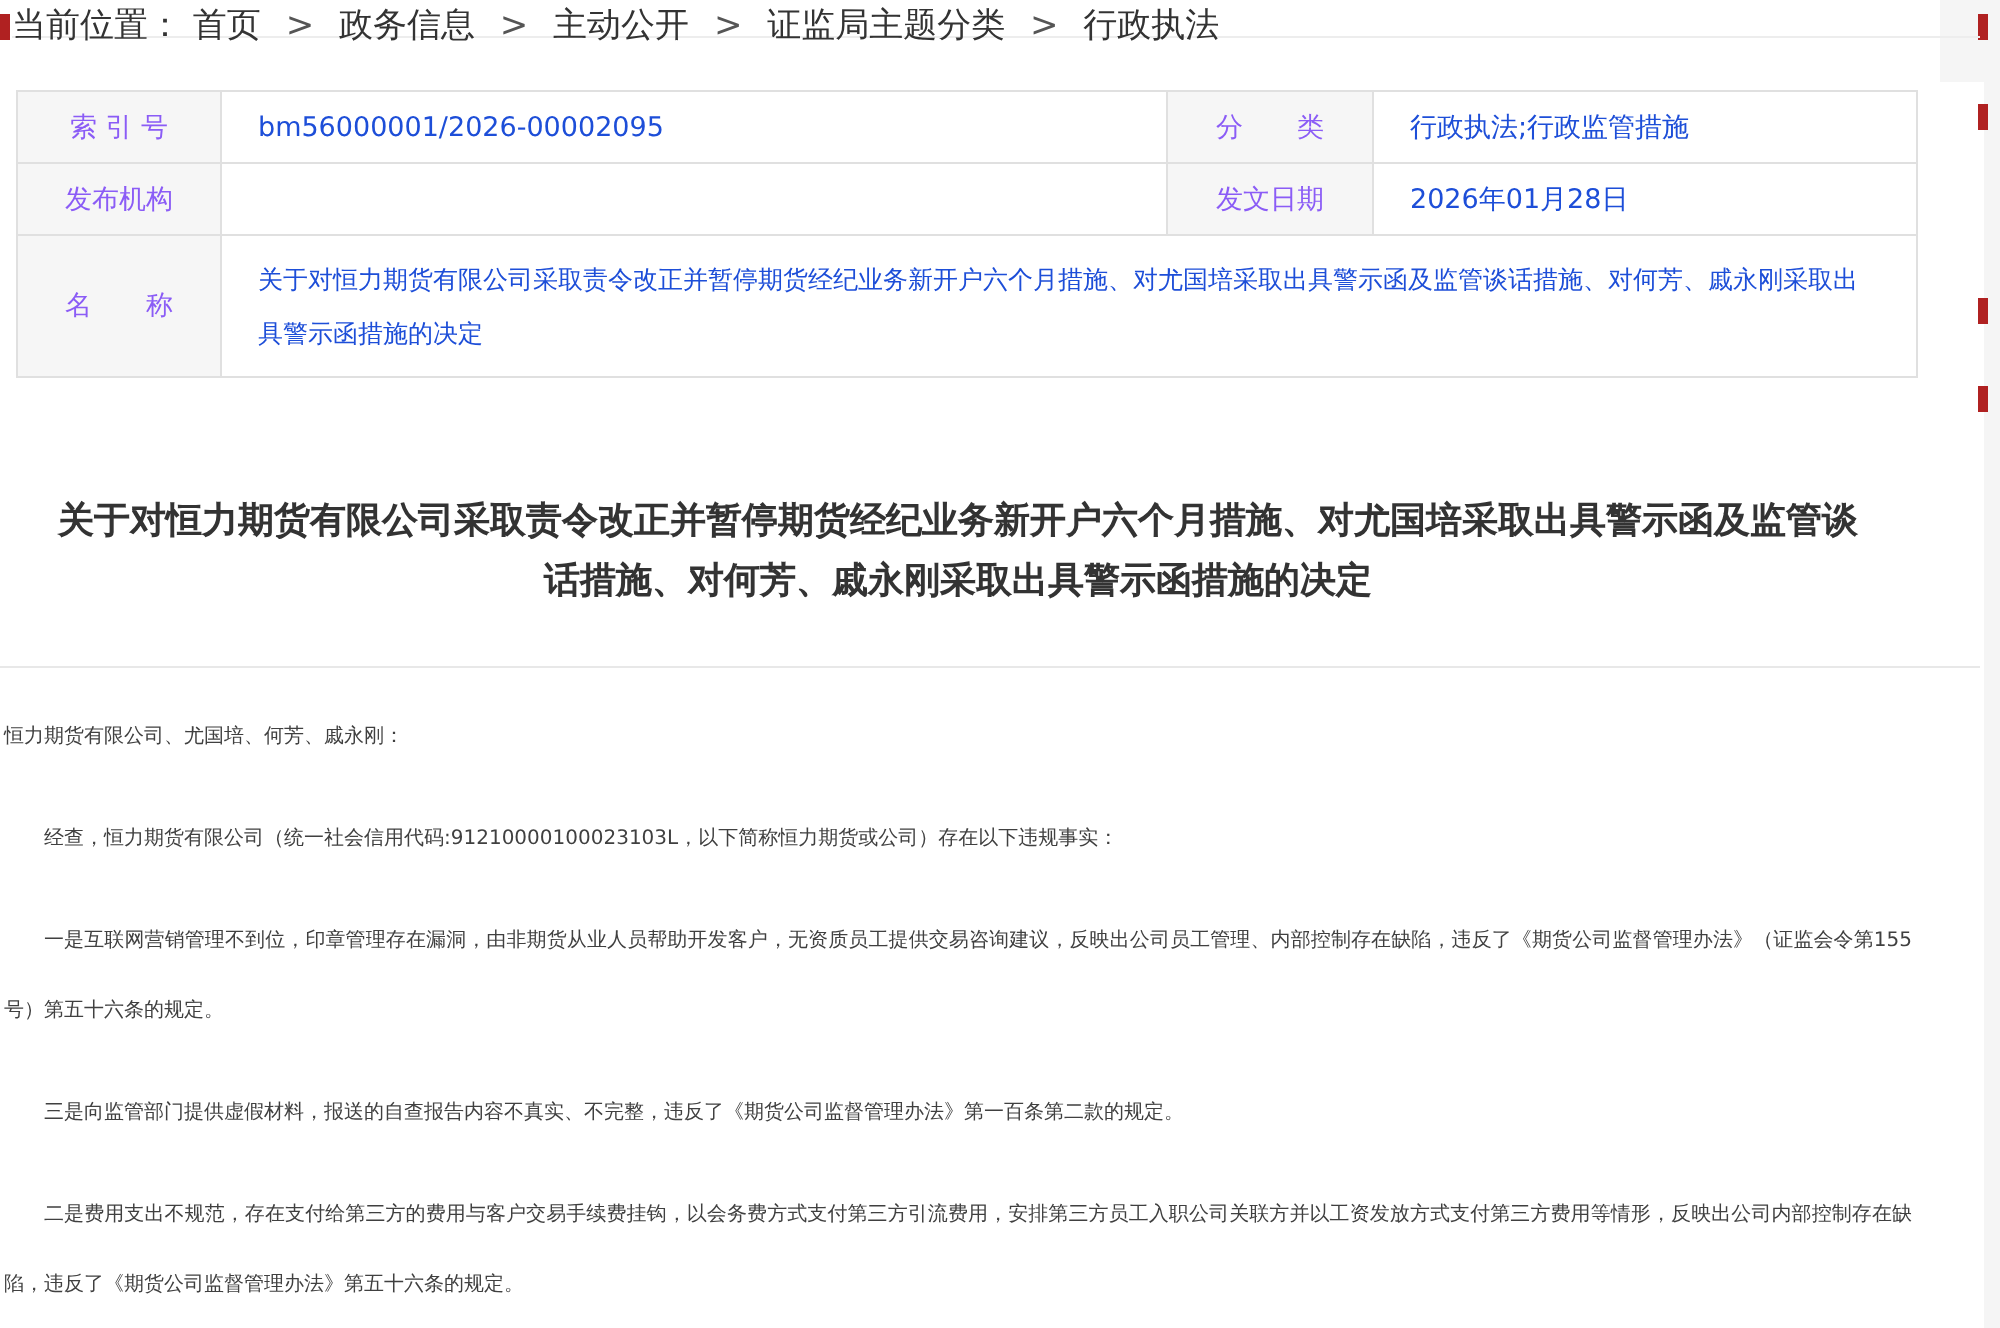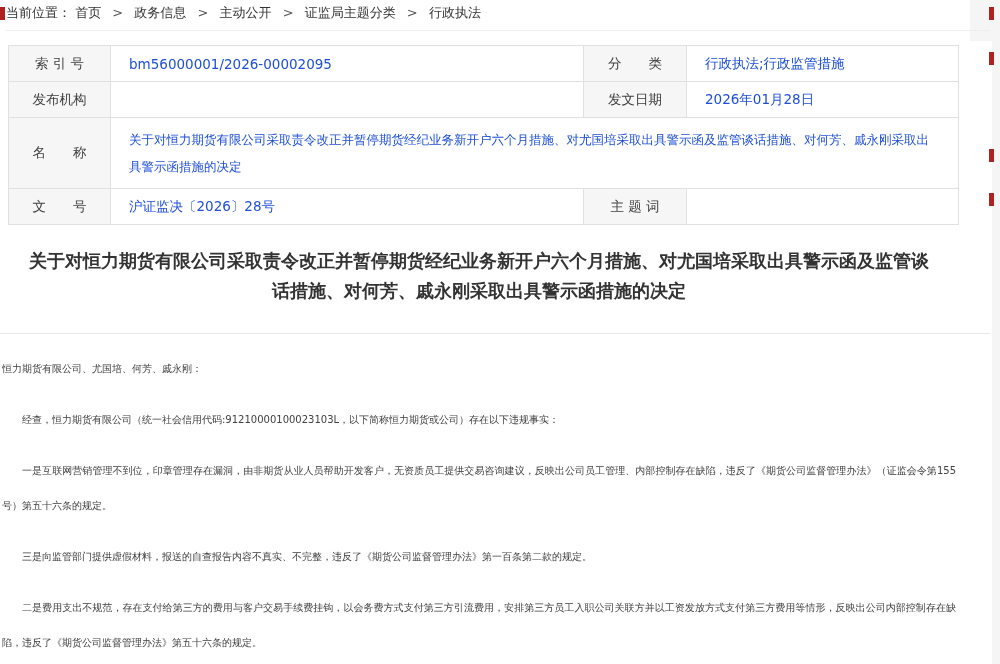--- a/index.html
+++ b/index.html
@@ -28,22 +28,22 @@
   }
   .red-mark.l1 { left: 0; top: 7px; }
   .red-mark.r1 { left: 989px; top: 7px; }
   .red-mark.r2 { left: 989px; top: 52px; }
   .red-mark.r3 { left: 989px; top: 149px; }
   .red-mark.r4 { left: 989px; top: 193px; }
 
   
   .breadcrumb {
     position: absolute; left: 6px; top: 0; right: 10px;
-    height: 31px; line-height: 26px;
-    font-size: 13px; color: #333333;
+    height: 19px; line-height: 26px;
+    font-size: 17px; color: #333333;
     border-bottom: 1px solid #ededed;
     white-space: nowrap;
   }
   .breadcrumb .sep { color: #555555; margin: 0 7px; }
   .breadcrumb .crumb { color: #333333; text-decoration: none; cursor: pointer; }
 
   
   .info-table {
     position: absolute; left: 8px; top: 45px;
     width: 950px;
@@ -51,21 +51,21 @@
     table-layout: fixed;
     font-size: 13.5px;
   }
   .info-table td {
     border: 1px solid #e0e0e0;
     vertical-align: middle;
   }
   .info-table .lbl {
     background: #f6f6f6;
     text-align: center;
-    color: #404040;
+    color: #8b5cf6;
     height: 36px;
     white-space: pre;
     margin-left: 29px;
   }
   .info-table .val {
     background: #ffffff;
     padding: 6px 10px 6px 18px;
     color: #1d4ed8;
   }
   .info-table .val.name-val {
@@ -146,26 +146,20 @@
     <tr>
       <td class="lbl">发布机构</td>
       <td class="val"></td>
       <td class="lbl">发文日期</td>
       <td class="val">2026年01月28日</td>
     </tr>
     <tr class="row-name">
       <td class="lbl">名　　称</td>
       <td class="val name-val" colspan="3">关于对恒力期货有限公司采取责令改正并暂停期货经纪业务新开户六个月措施、对尤国培采取出具警示函及监管谈话措施、对何芳、戚永刚采取出具警示函措施的决定</td>
     </tr>
-    <tr>
-      <td class="lbl">文　　号</td>
-      <td class="val">沪证监决〔2026〕28号</td>
-      <td class="lbl">主 题 词</td>
-      <td class="val"></td>
-    </tr>
   </tbody>
     </table>
 
   <div class="doc-wrap">
     <h1 class="doc-title">关于对恒力期货有限公司采取责令改正并暂停期货经纪业务新开户六个月措施、对尤国培采取出具警示函及监管谈话措施、对何芳、戚永刚采取出具警示函措施的决定</h1>
   </div>
 
   <div class="title-divider"></div>
 
   <div class="doc-wrap" style="top: 333px;">

